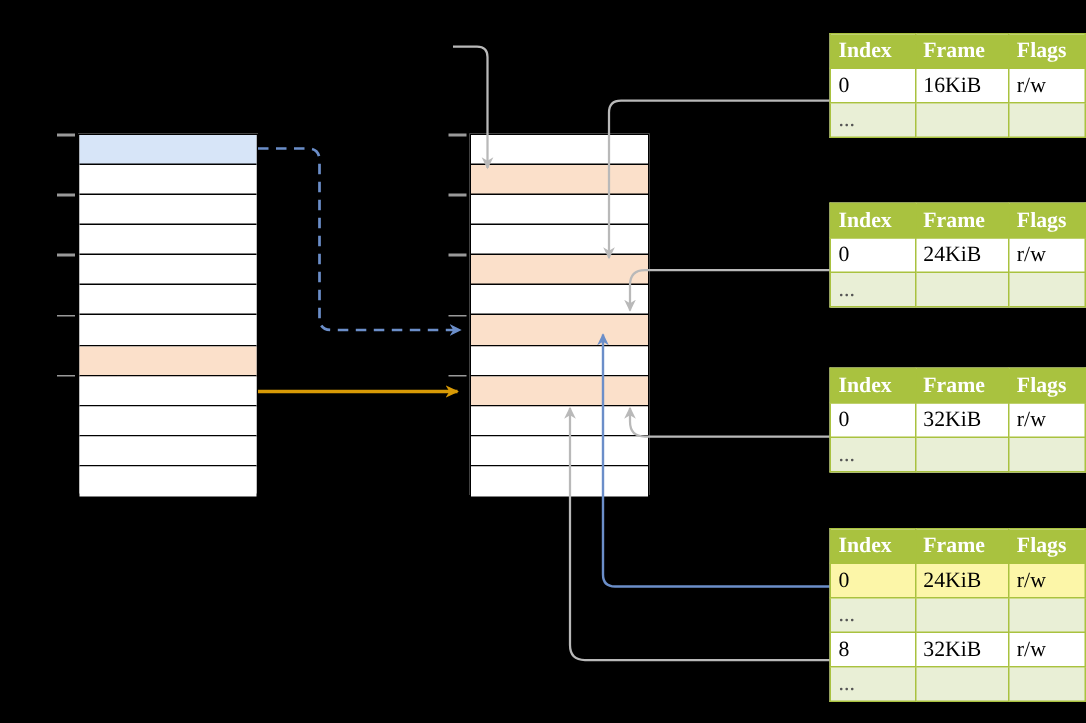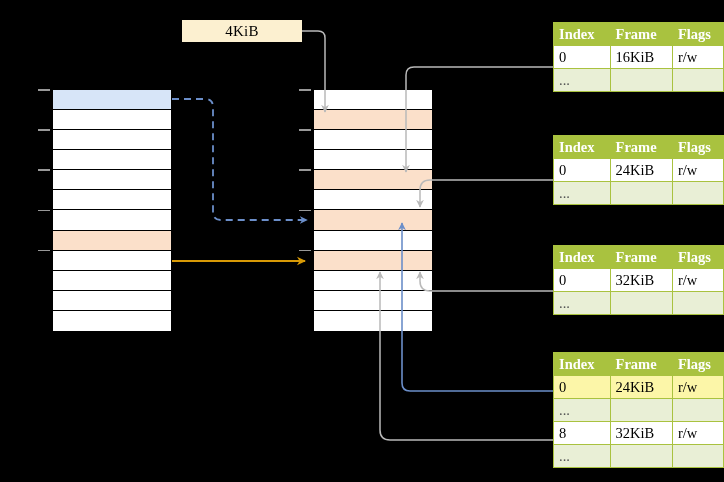--- a/index.html
+++ b/index.html
@@ -37,21 +37,20 @@
 
   
   svg.links{position:absolute;left:0;top:0;width:724px;height:482px;
             pointer-events:none;overflow:visible;}
 </style>
 </head>
 <body>
 
 <div id="stage">
 
-  <div class="sizebox" style="left:182px;top:20px;width:120px;height:22px;">4KiB</div>
 
   <div class="col" id="left-col" style="left:52px;top:89px;width:120px;height:241px;">
       <div class="cell blue" style="height: 20.0833px;"></div>
       <div class="cell" style="height: 20.0833px;"></div>
       <div class="cell" style="height: 20.0833px;"></div>
       <div class="cell" style="height: 20.0833px;"></div>
       <div class="cell" style="height: 20.0833px;"></div>
       <div class="cell" style="height: 20.0833px;"></div>
       <div class="cell" style="height: 20.0833px;"></div>
       <div class="cell orange" style="height: 20.0833px;"></div>

